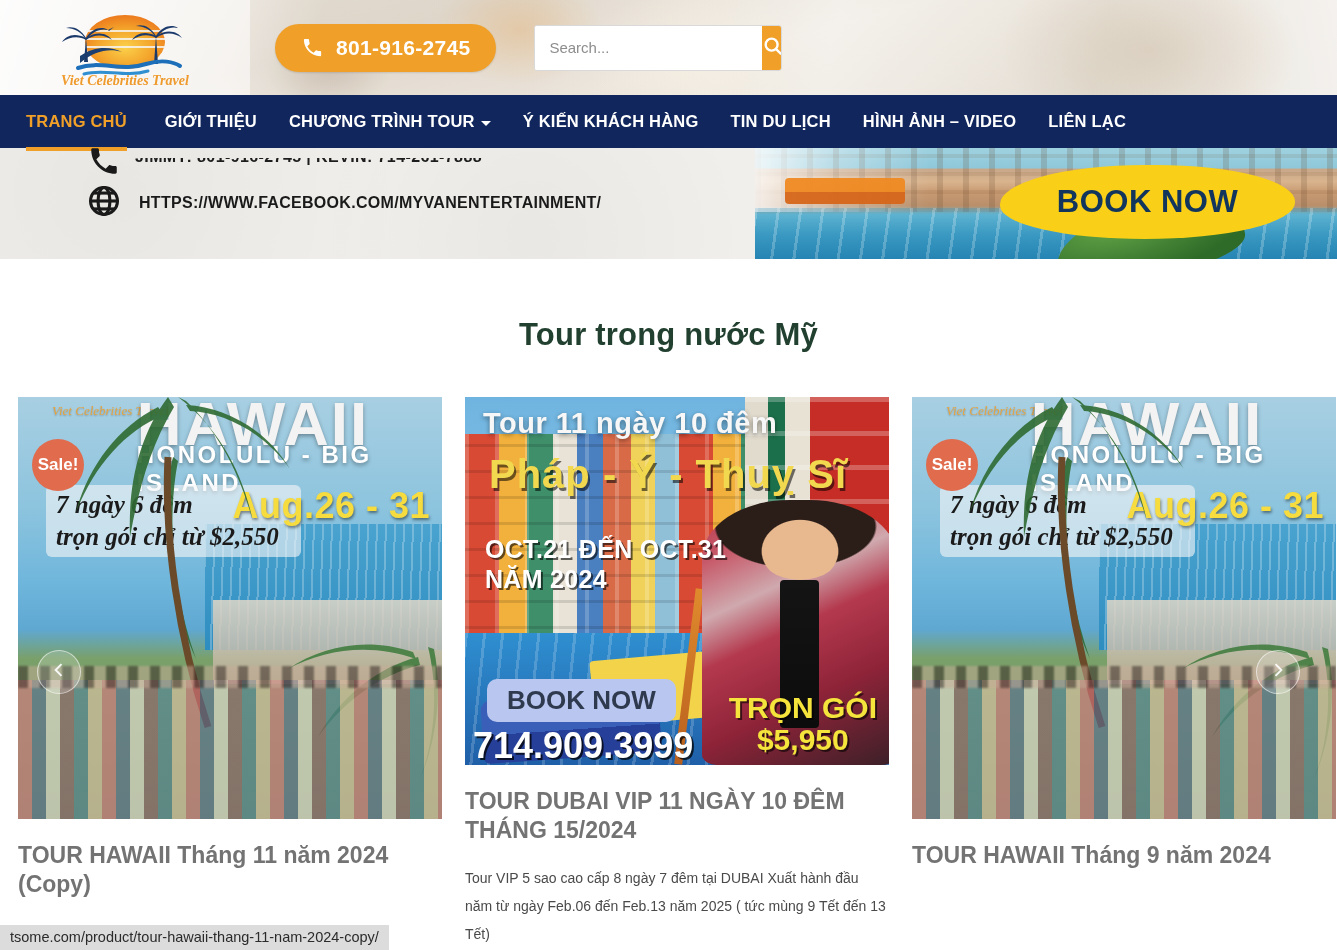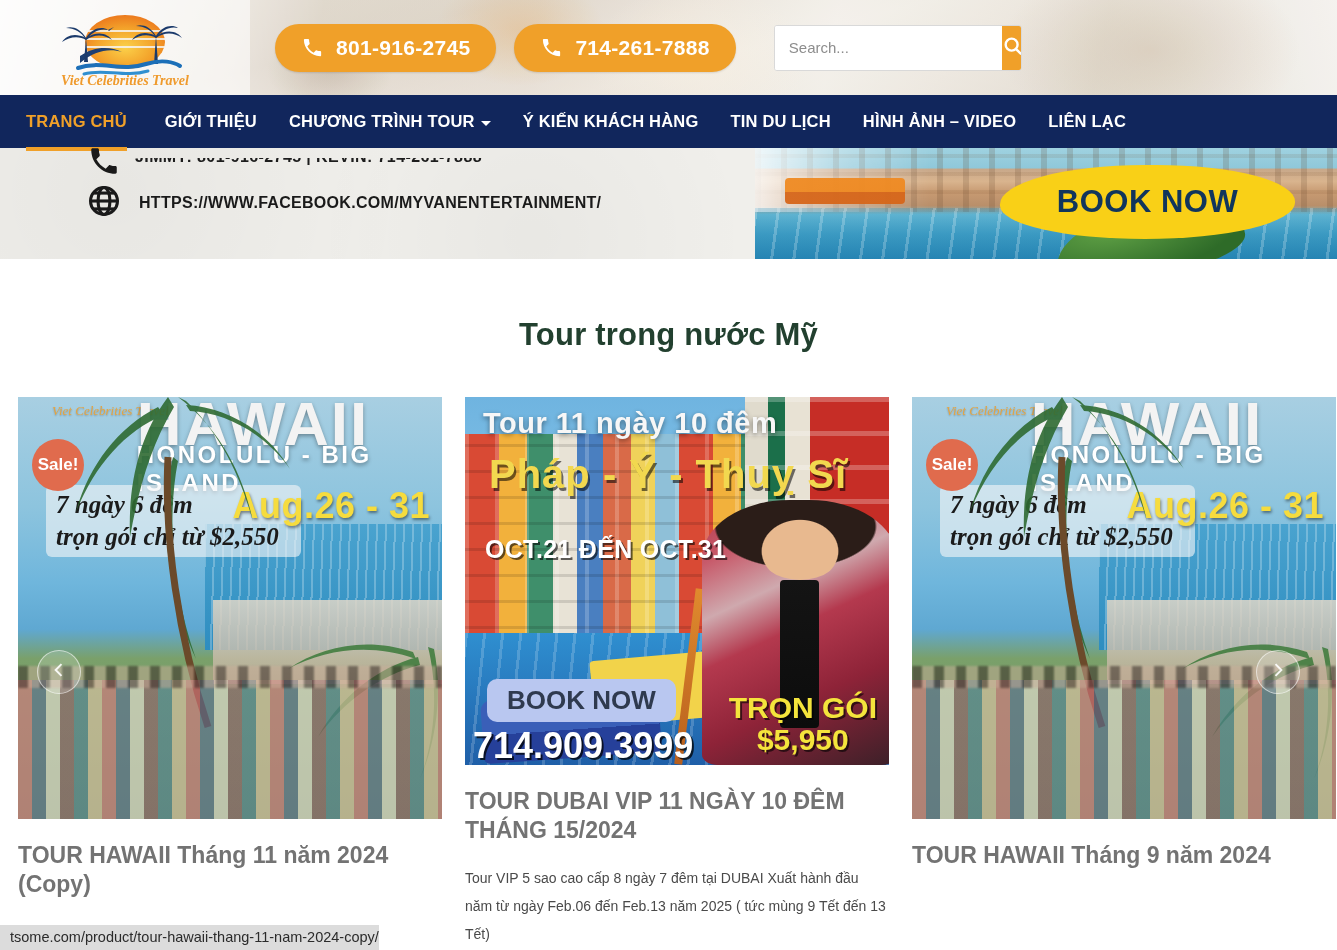--- a/index.html
+++ b/index.html
@@ -38,21 +38,21 @@
     position: relative; z-index: 3;
     width: 250px; height: 95px;
     background: rgba(255,255,255,.55);
     display: flex; align-items: center; justify-content: center;
   }
   .logo {
     position: relative; width: 150px; height: 80px;
   }
   .logo svg { width: 150px; height: 80px; display:block; }
 
-  .phone-btns { position: relative; z-index: 3; display: flex; gap: 18px; margin-left: 25px; }
+  .phone-btns { position: relative; z-index: 3; display: flex; gap: 18px; margin-left: 25px; flex-direction: column; }
   .phone-btn {
     display: flex; align-items: center; gap: 12px;
     background: #f0a029; color: #fff;
     border-radius: 30px; padding: 0 26px; height: 48px;
     font-size: 21px; font-weight: bold; letter-spacing: .3px;
     border: none; cursor: pointer;
     box-shadow: 0 1px 2px rgba(0,0,0,.12);
     white-space: nowrap;
   }
   .phone-btn .ic { display:flex; align-items:center; }
@@ -354,21 +354,21 @@
     cursor: pointer;
   }
   .carousel-arrow.prev { left: 37px; }
   .carousel-arrow.next { right: 37px; }
   .carousel-arrow svg { width: 20px; height: 20px; stroke: rgba(255,255,255,.9); fill:none; stroke-width: 2.4; }
 
   
   .statusbar {
     position: absolute; left: 0; bottom: 0; z-index: 50;
     background: #dcdcdc; color: #2b2b2b;
-    font-size: 14.5px; padding: 4px 0 5px 10px;
+    font-size: 14.5px; padding: 4px 10px 5px 10px;
     max-width: 420px; white-space: nowrap; overflow: hidden;
     font-family: "Liberation Sans", sans-serif;
   }
 </style>
 </head>
 <body>
 
 <div id="page">
 
   <div class="topbar">
@@ -415,28 +415,20 @@
 
     <div class="phone-btns">
       <button class="phone-btn">
         <span class="ic">
           <svg viewBox="0 0 24 24">
               <path d="M6.6 10.8c1.4 2.8 3.8 5.2 6.6 6.6l2.2-2.2c.3-.3.7-.4 1-.2 1.2.4 2.4.6 3.6.6.6 0 1 .4 1 1V20c0 .6-.4 1-1 1C10.6 21 3 13.4 3 4c0-.6.4-1 1-1h3.4c.6 0 1 .4 1 1 0 1.3.2 2.5.6 3.6.1.4 0 .8-.2 1l-2.2 2.2z"></path>
             </svg>
         </span>
         <span>801-916-2745</span>
       </button>
-      <button class="phone-btn">
-        <span class="ic">
-          <svg viewBox="0 0 24 24">
-              <path d="M6.6 10.8c1.4 2.8 3.8 5.2 6.6 6.6l2.2-2.2c.3-.3.7-.4 1-.2 1.2.4 2.4.6 3.6.6.6 0 1 .4 1 1V20c0 .6-.4 1-1 1C10.6 21 3 13.4 3 4c0-.6.4-1 1-1h3.4c.6 0 1 .4 1 1 0 1.3.2 2.5.6 3.6.1.4 0 .8-.2 1l-2.2 2.2z"></path>
-            </svg>
-        </span>
-        <span>714-261-7888</span>
-      </button>
     </div>
 
     <div class="searchbox">
       <input type="text" placeholder="Search..." style="">
       <button class="search-btn">
         <span>
           <svg viewBox="0 0 24 24">
               <circle cx="10.5" cy="10.5" r="6.5"></circle>
               <line x1="15.4" y1="15.4" x2="21" y2="21"></line>
             </svg>
@@ -549,20 +541,21 @@
           <div class="eu-right-house"></div>
           <div class="eu-water"></div>
           <div class="eu-yellow"></div>
           <div class="eu-boat"></div>
           <div class="eu-pole"></div>
           <div class="eu-person"></div>
           <div class="eu-line1">Tour 11 ngày 10 đêm</div>
           <div class="eu-line2">Pháp - Ý - Thuỵ Sĩ</div>
           <div class="eu-depart">
             <div>OCT.21 ĐẾN OCT.31</div>
+            <div>NĂM 2024</div>
           </div>
           <div class="eu-booknow">BOOK NOW</div>
           <div class="eu-phone">714.909.3999</div>
           <div class="eu-pkg">
             <div>TRỌN GÓI</div>
             <div>$5,950</div>
           </div>
         </div>
       </div>
       <div class="card-title">TOUR DUBAI VIP 11 NGÀY 10 ĐÊM THÁNG 15/2024</div>

